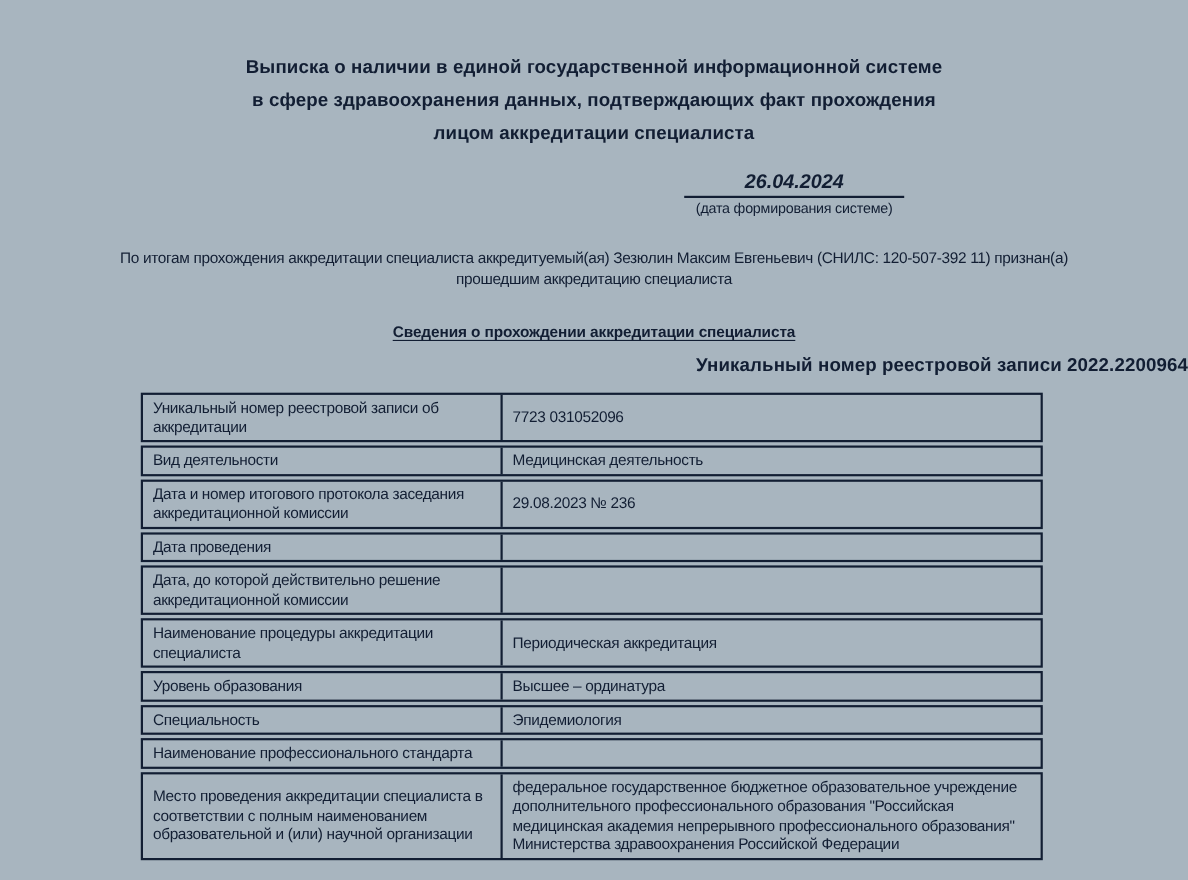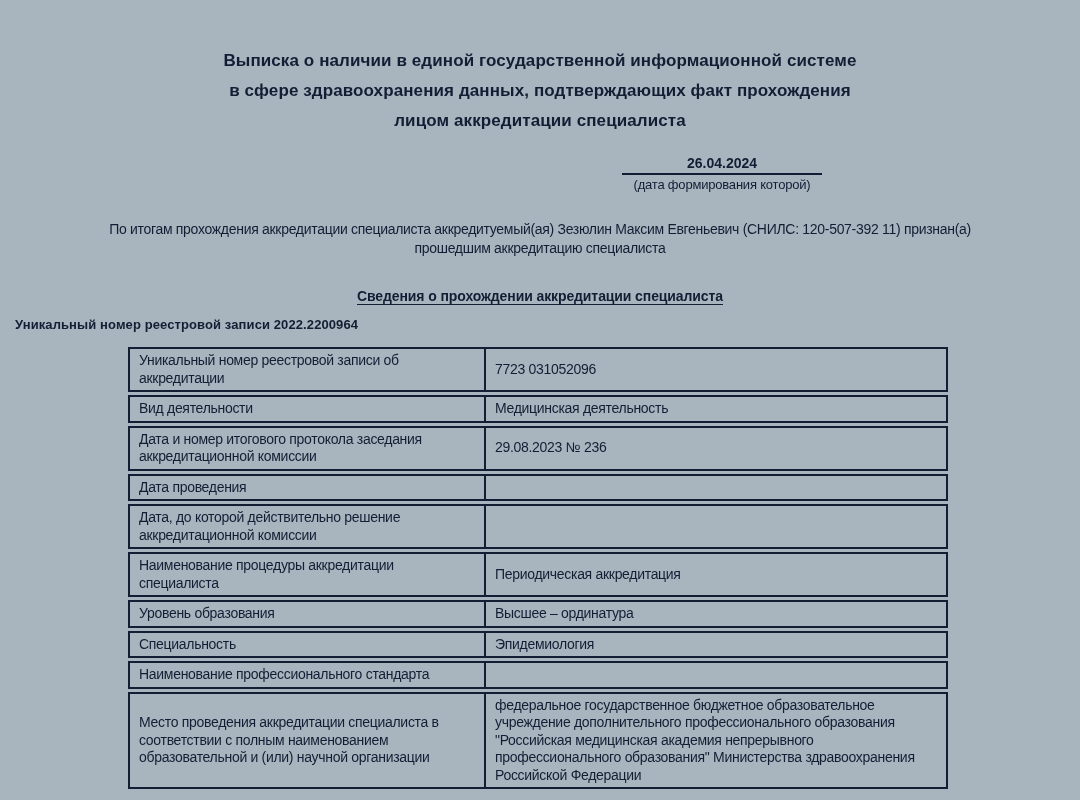--- a/index.html
+++ b/index.html
@@ -27,24 +27,25 @@
     font-weight:bold;
     line-height:30px;
     letter-spacing:0.1px;
   }
   .date-block{
     margin:19px 0 0 622px;
     width:200px;
     text-align:center;
   }
   .date-value{
-    font-size:14px;
+    font-size:18px;
     font-weight:bold;
     padding-bottom:2px;
     border-bottom:2px solid var(--line);
+    font-style:italic;
   }
   .date-caption{
     font-size:13px;
     padding-top:2px;
     letter-spacing:-0.2px;
   }
   .intro{
     margin:28px auto 0 auto;
     width:880px;
     text-align:center;
@@ -56,22 +57,22 @@
     margin-top:30px;
     text-align:center;
     font-size:14px;
     font-weight:bold;
     text-decoration:underline;
     text-underline-offset:3px;
     letter-spacing:-0.1px;
   }
   .registry-heading{
     margin-top:13px;
-    text-align:left;
-    font-size:13px;
+    text-align:right;
+    font-size:17px;
     font-weight:bold;
     letter-spacing:0.1px;
     padding-left:15px;
   }
   .acc-table{
     margin:15px 0 0 128px;
     width:820px;
   }
   .trow{
     display:flex;
@@ -82,37 +83,37 @@
   .tcell{
     display:flex;
     align-items:center;
     padding:3px 9px;
     font-size:14px;
     line-height:17.5px;
     letter-spacing:-0.3px;
     min-height:22px;
   }
   .tlabel{
-    width:356px;
+    width:327px;
     border-right:2px solid var(--line);
   }
   .tvalue{
     flex:1;
   }
 </style>
 </head>
 <body>
 
 <div class="page">
 
   <div class="doc-title">Выписка о наличии в единой государственной информационной системе в сфере здравоохранения данных, подтверждающих факт прохождения лицом аккредитации специалиста</div>
 
   <div class="date-block">
     <div class="date-value">26.04.2024</div>
-    <div class="date-caption">(дата формирования которой)</div>
+    <div class="date-caption">(дата формирования системе)</div>
   </div>
 
   <div class="intro">По итогам прохождения аккредитации специалиста аккредитуемый(ая) Зезюлин Максим Евгеньевич (СНИЛС: 120-507-392 11) признан(а) прошедшим аккредитацию специалиста</div>
 
   <div class="section-heading">Сведения о прохождении аккредитации специалиста</div>
 
   <div class="registry-heading">Уникальный номер реестровой записи 2022.2200964</div>
 
   <div class="acc-table">
       <div class="trow">

